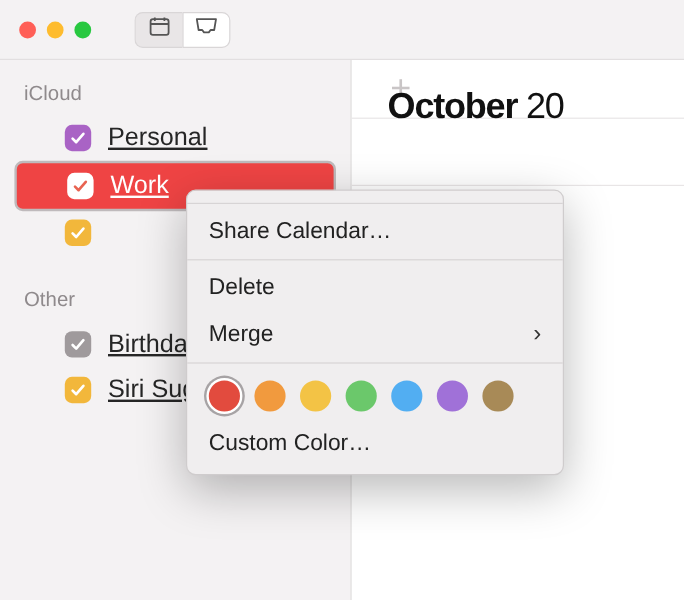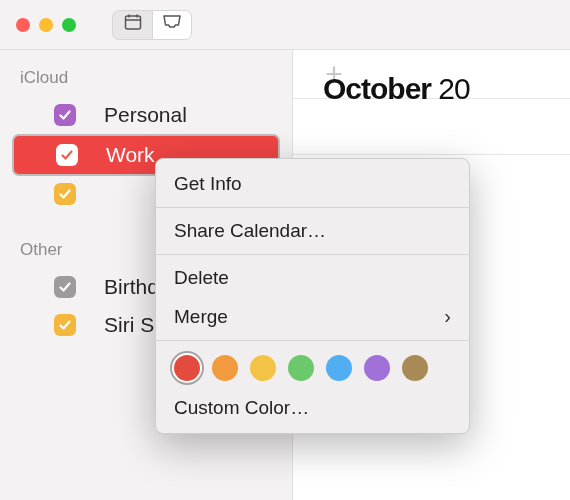--- a/index.html
+++ b/index.html
@@ -28,22 +28,22 @@
     .tb-seg.left { border-radius: 7px 0 0 7px; border-right:none; background:#e9e6e7;}
     .tb-seg.right { border-radius: 0 7px 7px 0;}
     .sidebar {
       position:absolute; top:50px; left:0; width:293px; bottom:0;
       background:#f4f2f3; border-right:1px solid #e2dfe0; padding-top:14px;
     }
     .section-header {
       color:#8f8a8c; font-weight:400; font-size:17px; padding: 4px 20px 8px 20px;
     }
     .cal-item {
-      display:flex; align-items:center; gap:28px; padding: 7px 20px 7px 48px;
-      font-size:21px; color:#262626; border-radius:7px; margin: 0 6px;
+      display:flex; align-items:center; gap:14px; padding: 7px 20px 7px 48px;
+      font-size:21px; color:#262626; border-radius:7px; margin: 0 6px; text-decoration: underline;
     }
     .cal-item.selected {
       background:#ef4444; color:#fff; margin:0 12px; padding-left:42px;
       border: 2px solid #bfbabc; border-radius:7px;
     }
     .chk {
       width:22px; height:22px; border-radius:6px; flex:0 0 22px;
       display:flex; align-items:center; justify-content:center;
     }
     .chk svg { width:14px; height:14px; }
@@ -159,23 +159,20 @@
 <div class="add-btn">
   <span>+</span>
 </div>
 <div class="line1"></div>
 <div class="month-title">
   <span>October</span><span class="month-rest"> 20</span>
 </div>
 <div class="line2"></div>
 
 <div class="context-menu">
-  <div class="menu-item">
-    <span>Get Info</span>
-  </div>
   <div class="menu-sep"></div>
   <div class="menu-item">
     <span>Share Calendar…</span>
   </div>
   <div class="menu-sep"></div>
   <div class="menu-item">
     <span>Delete</span>
   </div>
   <div class="menu-item">
     <span>Merge</span>

